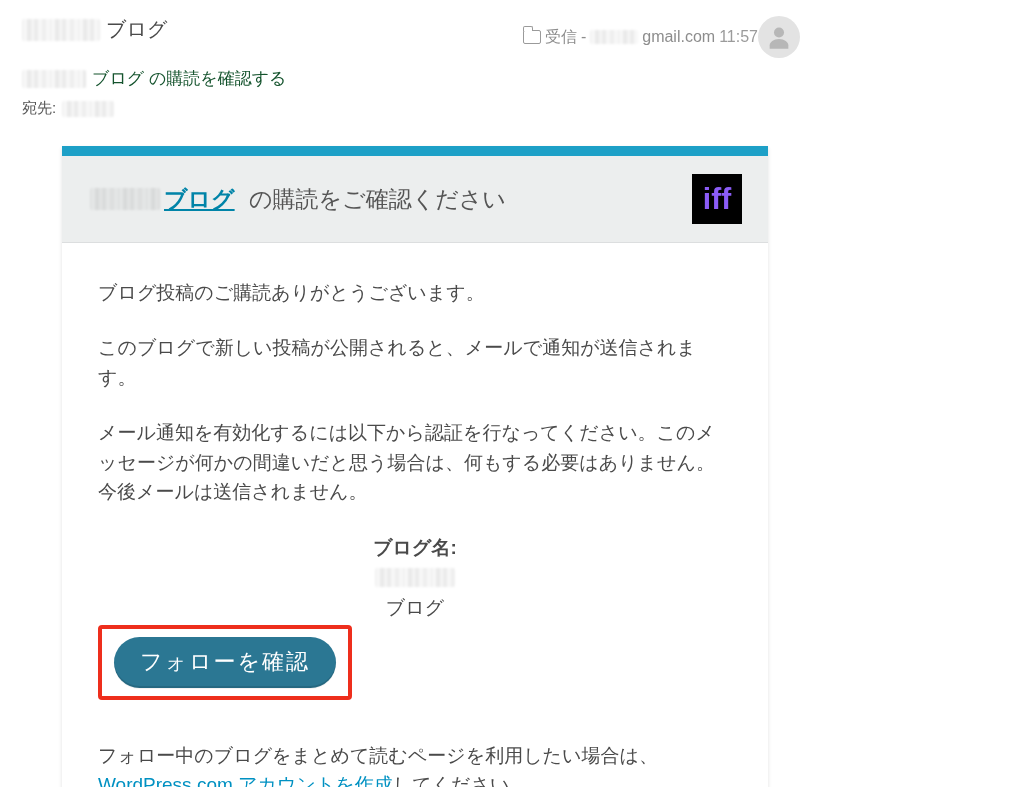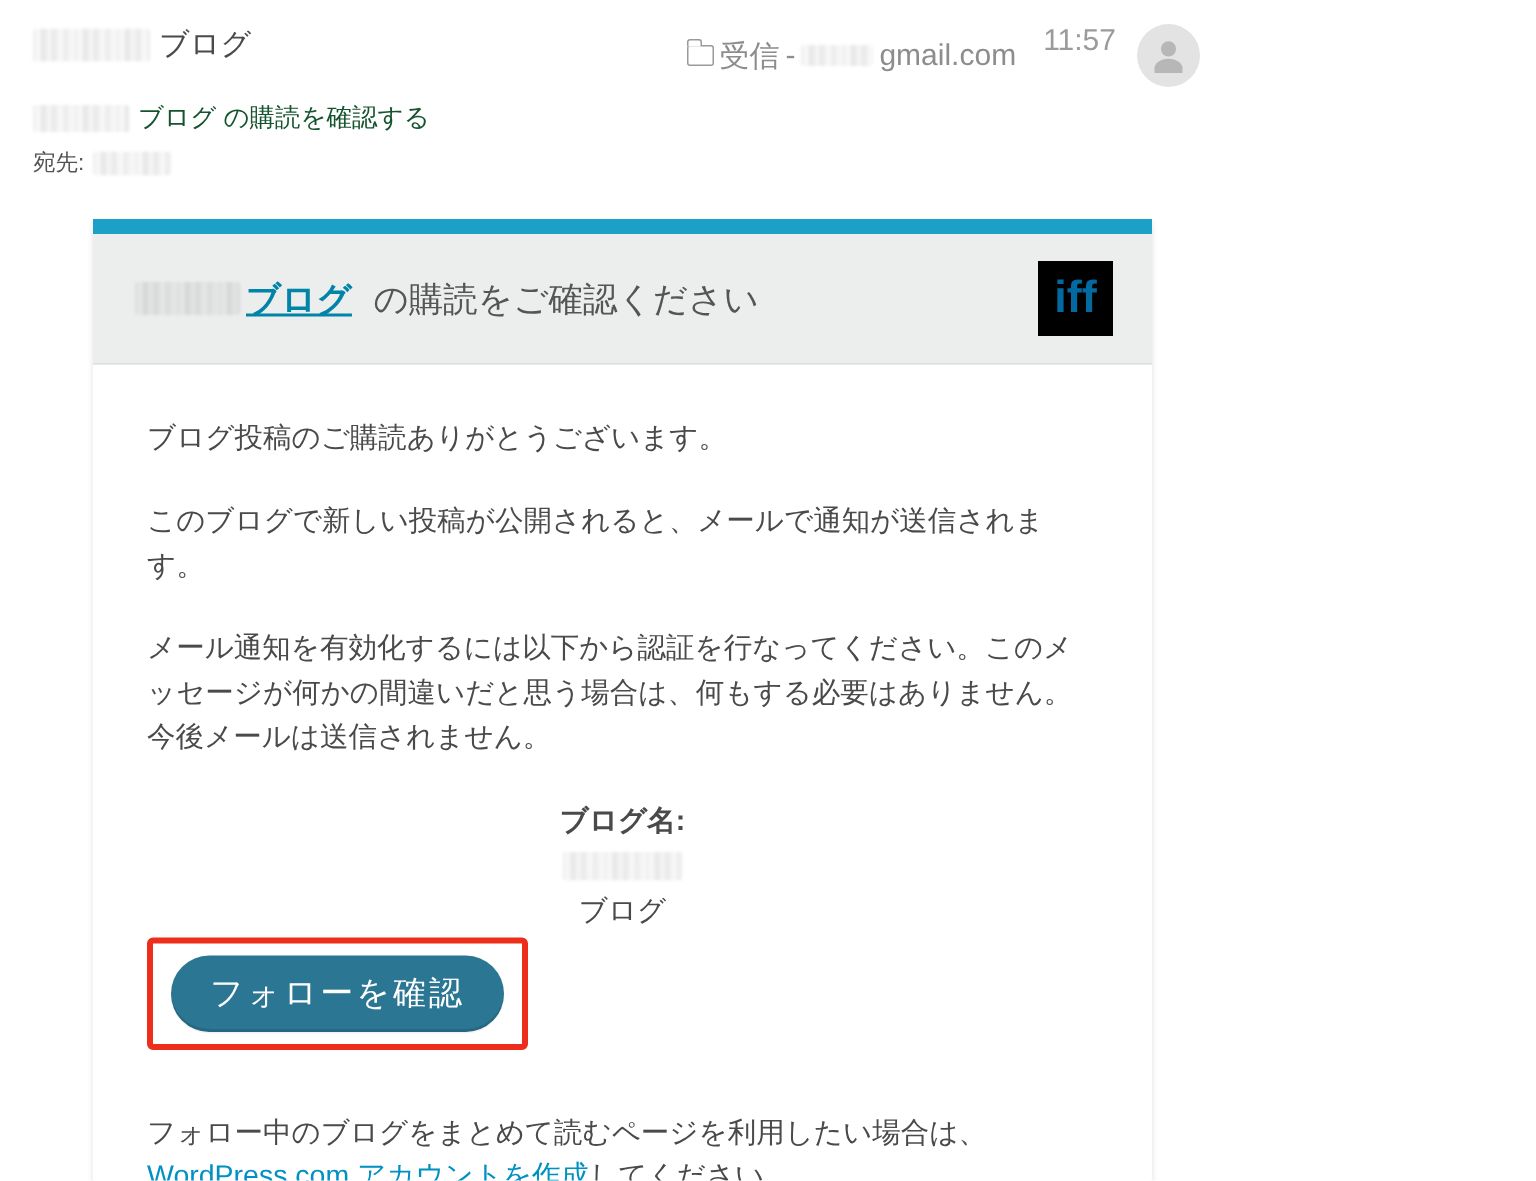--- a/index.html
+++ b/index.html
@@ -52,23 +52,23 @@
   }
   .mail-recipient .blur-s3 {
     width: 52px; height: 16px;
   }
 
   .header-right {
     position: absolute;
     right: 20px;
     top: 16px;
     display: flex;
-    gap: 14px;
+    align-items: center;
     color: #8d8d8d;
-    font-size: 20px;
+    font-size: 16px;
   }
   .folder-icon {
     width: 18px; height: 14px;
     border: 1.5px solid #9a9a9a;
     border-radius: 2px;
     position: relative;
   }
   .folder-icon::before {
     content: '';
     position: absolute;
@@ -126,21 +126,21 @@
     text-decoration: underline;
     font-weight: 700;
     display: inline-flex;
     align-items: center;
     gap: 4px;
   }
   .card-title .blur-s5 { width: 70px; height: 22px; display: inline-block; }
   .card-logo {
     width: 50px; height: 50px;
     background: #000;
-    color: #0369a1;
+    color: #8b5cf6;
     font-weight: 700;
     font-size: 30px;
     line-height: 1;
     display: flex;
     align-items: center;
     justify-content: center;
     flex-shrink: 0;
   }
 
   .card-body {

